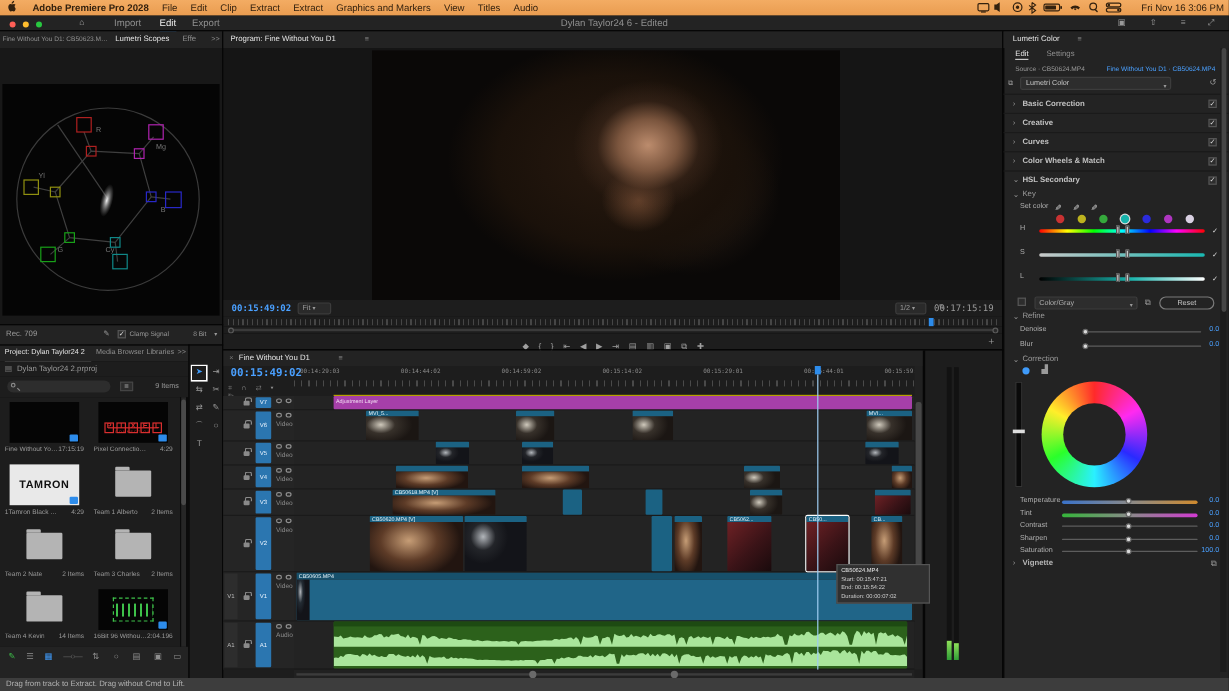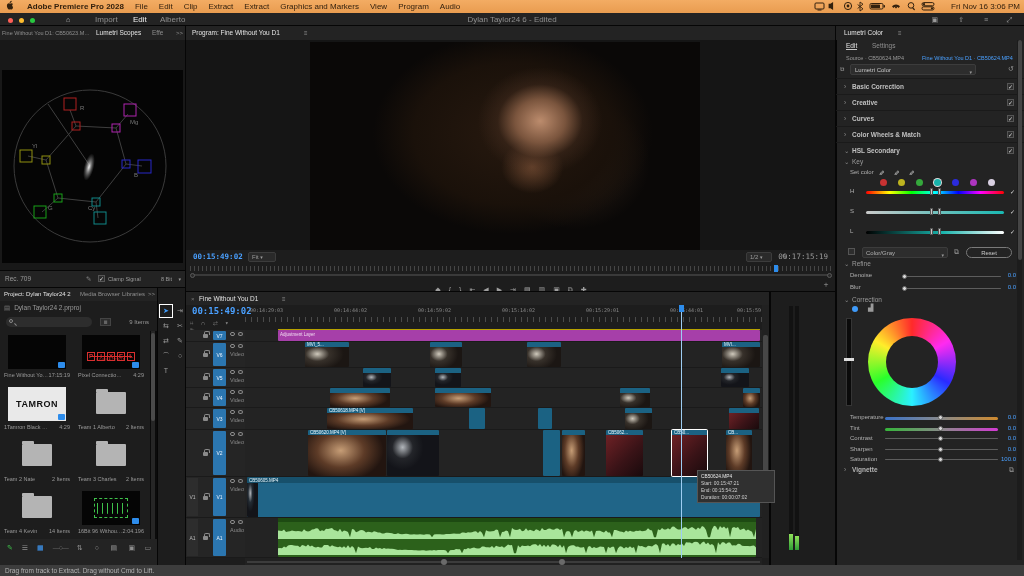--- a/index.html
+++ b/index.html
@@ -189,21 +189,21 @@
         </svg>
     </span>
   <span class="menu-item app-name">Adobe Premiere Pro 2028</span>
       <span class="menu-item">File</span>
       <span class="menu-item">Edit</span>
       <span class="menu-item">Clip</span>
       <span class="menu-item">Extract</span>
       <span class="menu-item">Extract</span>
       <span class="menu-item">Graphics and Markers</span>
       <span class="menu-item">View</span>
-      <span class="menu-item">Program</span>
+      <span class="menu-item">Titles</span>
       <span class="menu-item">Audio</span>
     </div>
   <div id="mac-status">
     <svg width="132" height="11" viewBox="0 0 132 11">
       <g fill="#33210e" stroke="none">
         <rect x="1" y="2" width="9" height="6" rx="1" fill="none" stroke="#33210e"></rect>
           <rect x="3.5" y="8.5" width="4" height="1"></rect>
         <path d="M16 3 l3 -2 v9 l-3 -2 h-2 v-5 z" transform="translate(2,0) scale(0.9)"></path>
         <circle cx="34" cy="5" r="3.6" fill="none" stroke="#33210e"></circle>
           <circle cx="34" cy="5" r="1.4"></circle>
@@ -224,21 +224,21 @@
   </div>
 </div>
 
 <div id="titlebar">
   <div class="tl-dot" style="left:8px;background:#ff5f57"></div>
   <div class="tl-dot" style="left:19px;background:#febc2e"></div>
   <div class="tl-dot" style="left:30px;background:#28c840"></div>
   <span id="home-icon">⌂</span>
   <span class="app-tab" style="left:95px">Import</span>
   <span class="app-tab active" style="left:133px">Edit</span>
-  <span class="app-tab" style="left:160px">Alberto</span>
+  <span class="app-tab" style="left:160px">Export</span>
   <span id="win-title">Dylan Taylor24 6 - Edited</span>
   <span class="tb-ico" style="right:86px">▣</span>
   <span class="tb-ico" style="right:60px">⇧</span>
   <span class="tb-ico" style="right:36px">≡</span>
   <span class="tb-ico" style="right:12px">⤢</span>
 </div>
 
 <div class="ptabs" id="left-tabs">
   <span class="nw" style="position:absolute;left:2px;width:88px;font-size:5.5px">Fine Without You D1: CB50623.MP4: 00:00:09:13</span>
   <span class="ptab-active" style="position:absolute;left:96px;border-bottom:1px solid #c8c8c8;font-size:6.5px">Lumetri Scopes</span>

